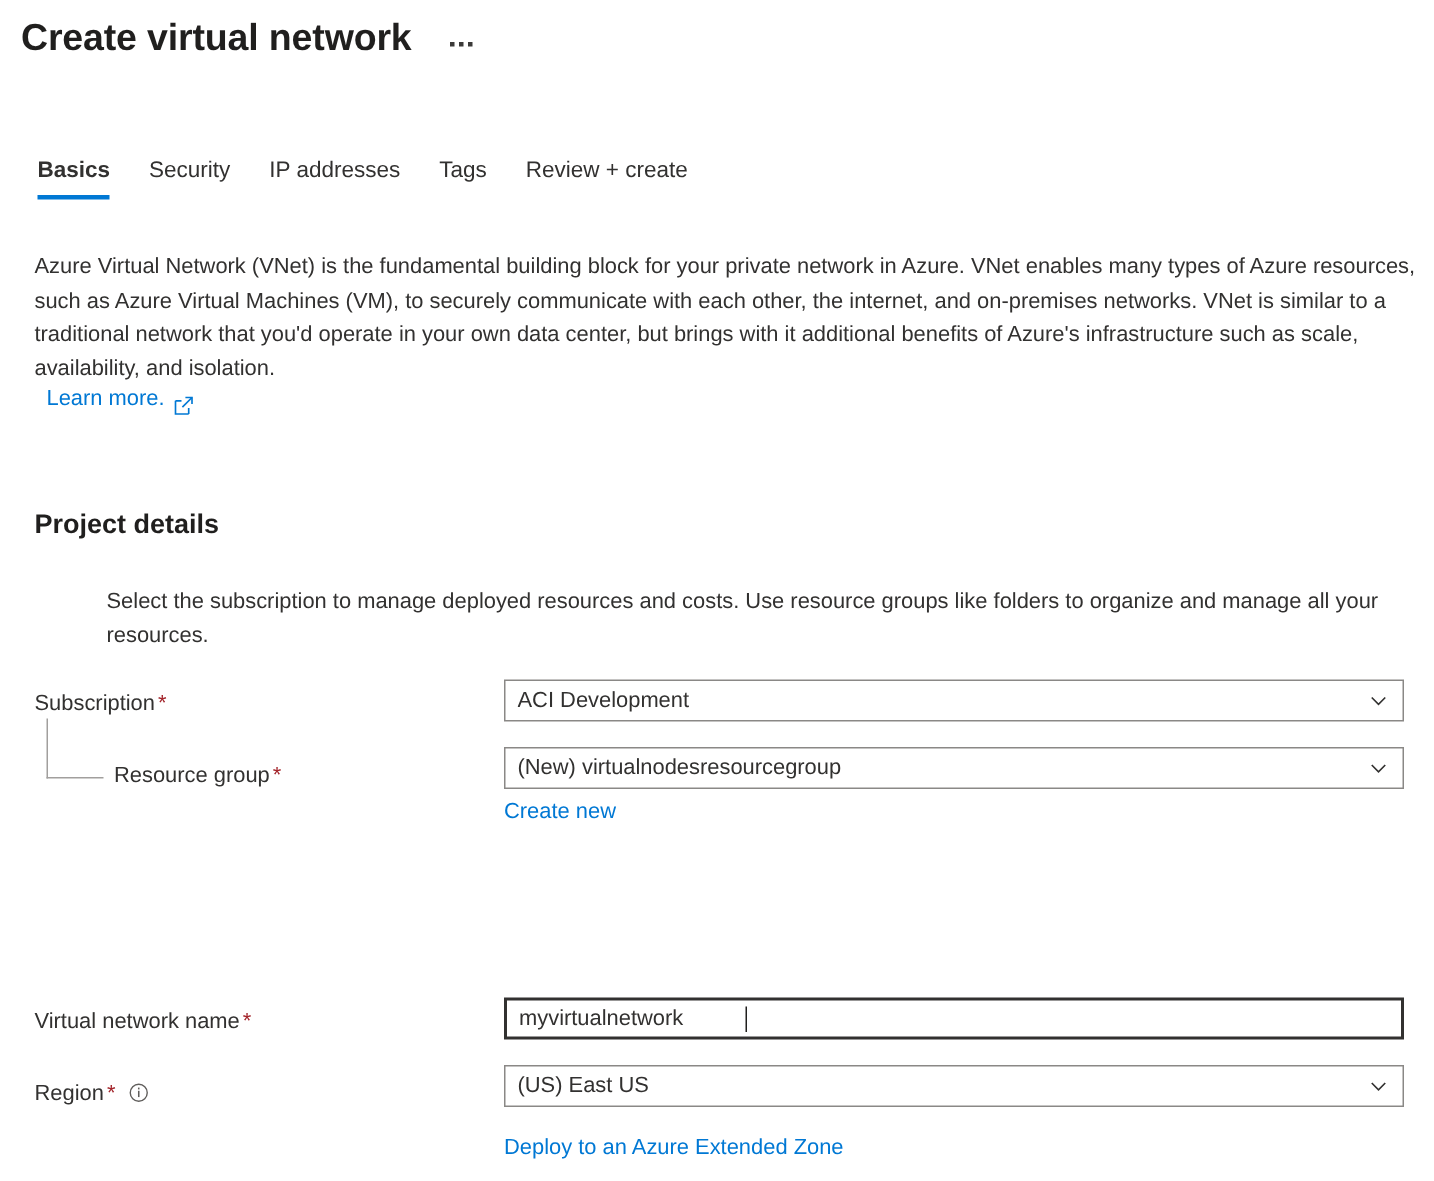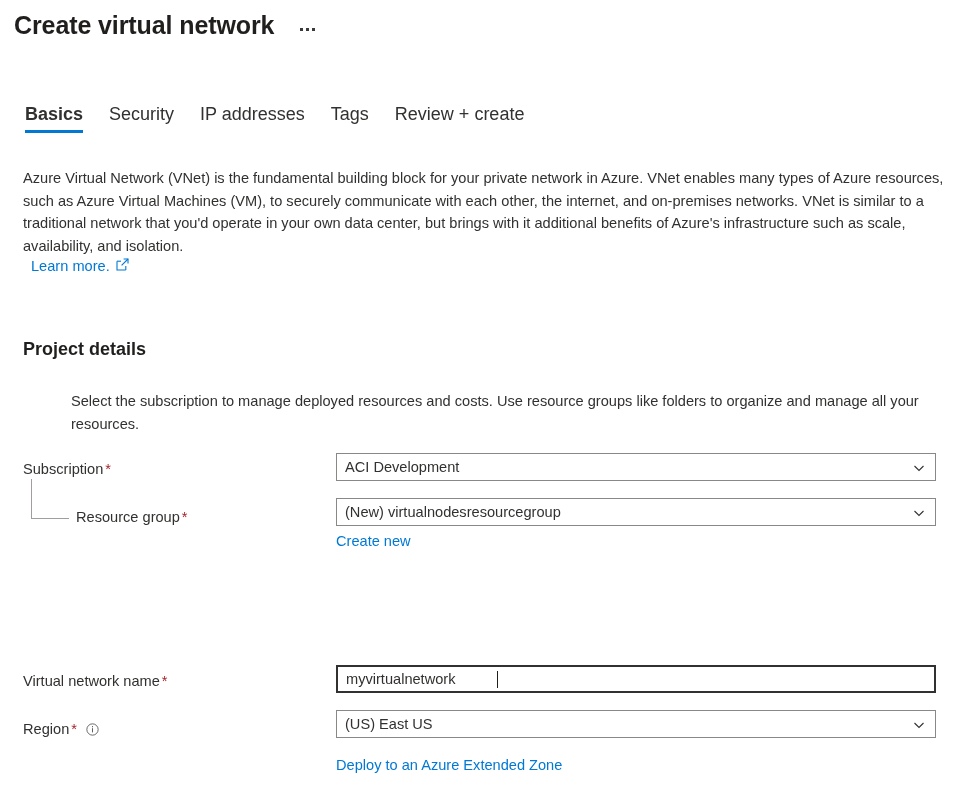--- a/index.html
+++ b/index.html
@@ -57,21 +57,21 @@
   .tabs {
     position: absolute;
     left: 12px;
     top: 104px;
     display: flex;
     align-items: flex-end;
   }
   .tab {
     position: relative;
     padding: 0 13px 9px 13px;
-    font-size: 18px;
+    font-size: 15px;
     color: #323130;
     cursor: pointer;
     white-space: nowrap;
     line-height: 20px;
   }
   .tab.active {
     font-weight: 700;
   }
   .tab.active::after {
     content: "";
@@ -91,21 +91,21 @@
     width: 935px;
     font-size: 14.6px;
     line-height: 22.5px;
     color: #323130;
   }
   .learn-more-wrap {
     position: absolute;
     left: 31px;
     top: 256px;
     display: flex;
-    align-items: flex-start;
+    align-items: flex-end;
     gap: 6px;
   }
   .link {
     color: #0078d4;
     font-size: 14.6px;
     text-decoration: none;
     cursor: pointer;
     line-height: 20px;
   }
   .ext-icon {

